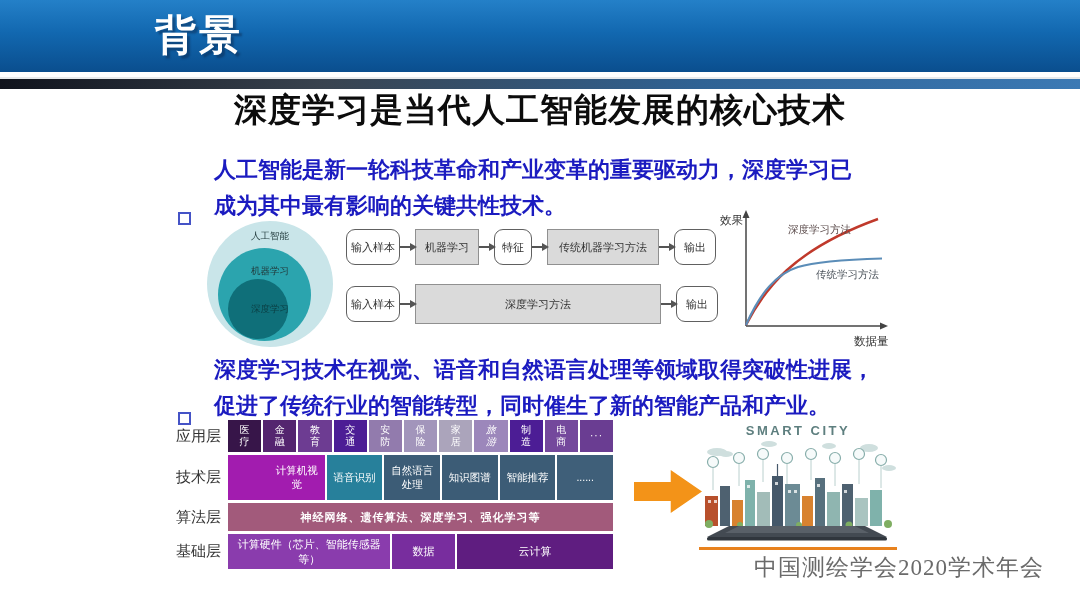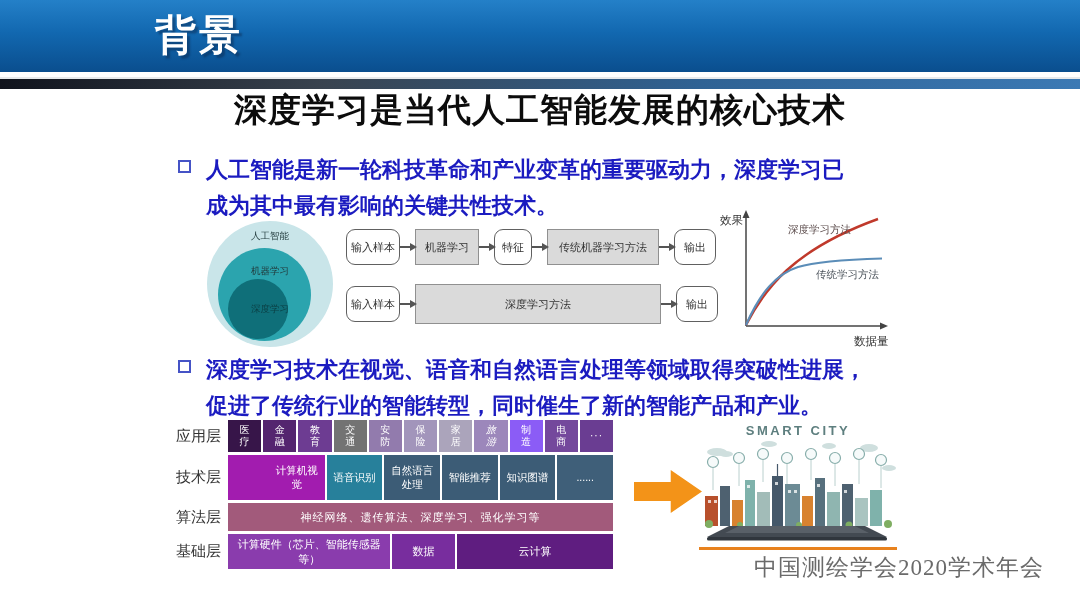--- a/index.html
+++ b/index.html
@@ -12,21 +12,21 @@
   .header-title { position:absolute; left:155px; top:8px; font-size:41px; font-weight:bold;
     color:#ffffff; letter-spacing:3px; text-shadow:3px 3px 2px rgba(10,35,70,.45); }
   .header-strip { position:absolute; top:77px; left:0; right:0; height:12px;
     background:linear-gradient(90deg,#10131c 0%,#39434f 30%,#2f6294 65%,#3b79b4 100%);
     border-top:2px solid #e8eaec; }
 
   .subtitle { position:absolute; top:88px; left:0; width:100%; text-align:center;
     font-size:33px; font-weight:bold; color:#0c0c0c; letter-spacing:1px; }
 
   
-  .bullet { position:absolute; display:flex; gap:15px; }
+  .bullet { position:absolute; display:flex; gap:23px;align-items:flex-end; }
   .bullet-sq { width:13px; height:13px; border:2.5px solid #4553c6; margin-top:8px; flex:none; }
   .bullet-tx { font-size:22px; font-weight:bold; color:#1b1bc0; line-height:1.65; }
   .bullet-1 { left:178px; top:152px; } .bullet-1 .bullet-tx { width:652px; }
   .bullet-2 { left:178px; top:352px; } .bullet-2 .bullet-tx { width:668px; }
 
   
   .venn { position:absolute; left:207px; top:221px; width:126px; height:126px; }
   .vc { position:absolute; border-radius:50%; }
   .vc-outer { left:0; top:0; width:126px; height:126px; }
   .vc-mid { left:11px; top:27px; width:93px; height:93px; }
@@ -154,63 +154,63 @@
       <div class="lcells">
         <div class="lcell" style="background-color: rgb(55, 21, 73);">
             <span>医疗</span>
           </div>
         <div class="lcell" style="background-color: rgb(84, 37, 111);">
             <span>金融</span>
           </div>
         <div class="lcell" style="background-color: rgb(109, 60, 146);">
             <span>教育</span>
           </div>
-        <div class="lcell" style="background-color: #737373;">
+        <div class="lcell" style="background-color: #4c1d95;">
             <span>交通</span>
           </div>
         <div class="lcell" style="background-color: rgb(146, 123, 173);">
             <span>安防</span>
           </div>
         <div class="lcell" style="background-color: rgb(162, 149, 187);">
             <span>保险</span>
           </div>
         <div class="lcell" style="background-color: rgb(171, 164, 187);">
             <span>家居</span>
           </div>
         <div class="lcell" style="background-color: rgb(156, 135, 187); font-style: italic;">
             <span>旅游</span>
           </div>
-        <div class="lcell" style="background-color: #8b5cf6;">
+        <div class="lcell" style="background-color: #4c1d95;">
             <span>制造</span>
           </div>
         <div class="lcell" style="background-color: rgb(116, 72, 156);">
             <span>电商</span>
           </div>
         <div class="lcell dots" style="background-color: rgb(106, 61, 146);">
             <span>···</span>
           </div>
       </div>
     </div>
 
     <div class="lrow r-tech">
       <div class="llabel">技术层</div>
       <div class="lcells">
         <div class="lcell" style="background-color: #a21caf; padding-left: 44px;">计算机视觉</div>
         <div class="lcell" style="background-color: rgb(39, 128, 155);">语音识别</div>
         <div class="lcell" style="background-color: rgb(60, 92, 118);">自然语言处理</div>
+        <div class="lcell" style="background-color: rgb(60, 92, 118);">知识图谱</div>
         <div class="lcell" style="background-color: rgb(60, 92, 118);">智能推荐</div>
-        <div class="lcell" style="background-color: rgb(60, 92, 118);">知识图谱</div>
         <div class="lcell" style="background-color: rgb(63, 95, 121);">......</div>
       </div>
     </div>
 
     <div class="lrow r-algo">
       <div class="llabel">算法层</div>
       <div class="lcells">
-        <div class="lcell" style="background-color: rgb(162, 90, 123);">神经网络、遗传算法、深度学习、强化学习等</div>
+        <div class="lcell" style="background-color: rgb(162, 90, 123); font-weight: bold;">神经网络、遗传算法、深度学习、强化学习等</div>
       </div>
     </div>
 
     <div class="lrow r-base">
       <div class="llabel">基础层</div>
       <div class="lcells">
         <div class="lcell fx26" style="background-color: rgb(138, 60, 173);">计算硬件（芯片、智能传感器等）</div>
         <div class="lcell fx10" style="background-color: rgb(120, 45, 158);">数据</div>
         <div class="lcell fx25" style="background-color: rgb(95, 29, 128);">云计算</div>
       </div>

